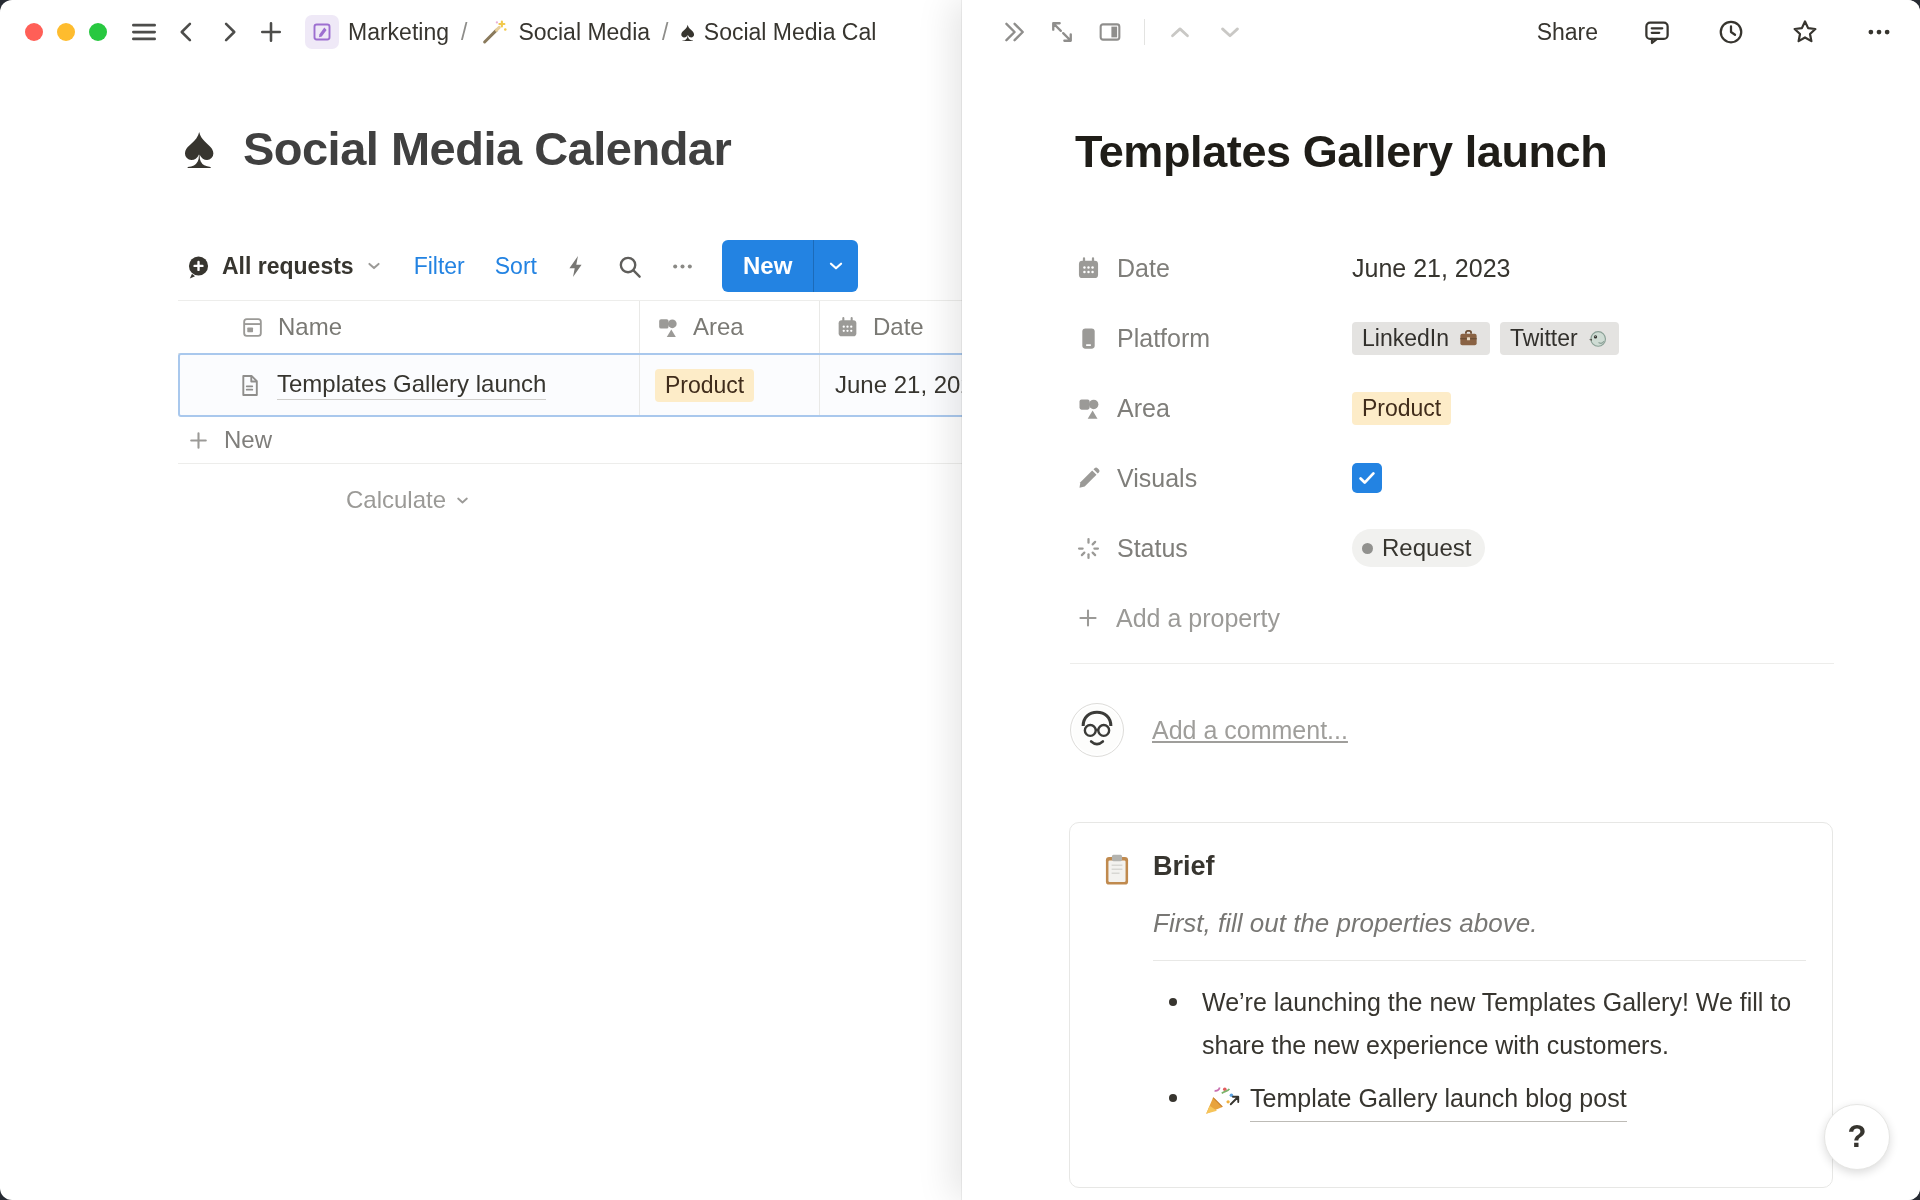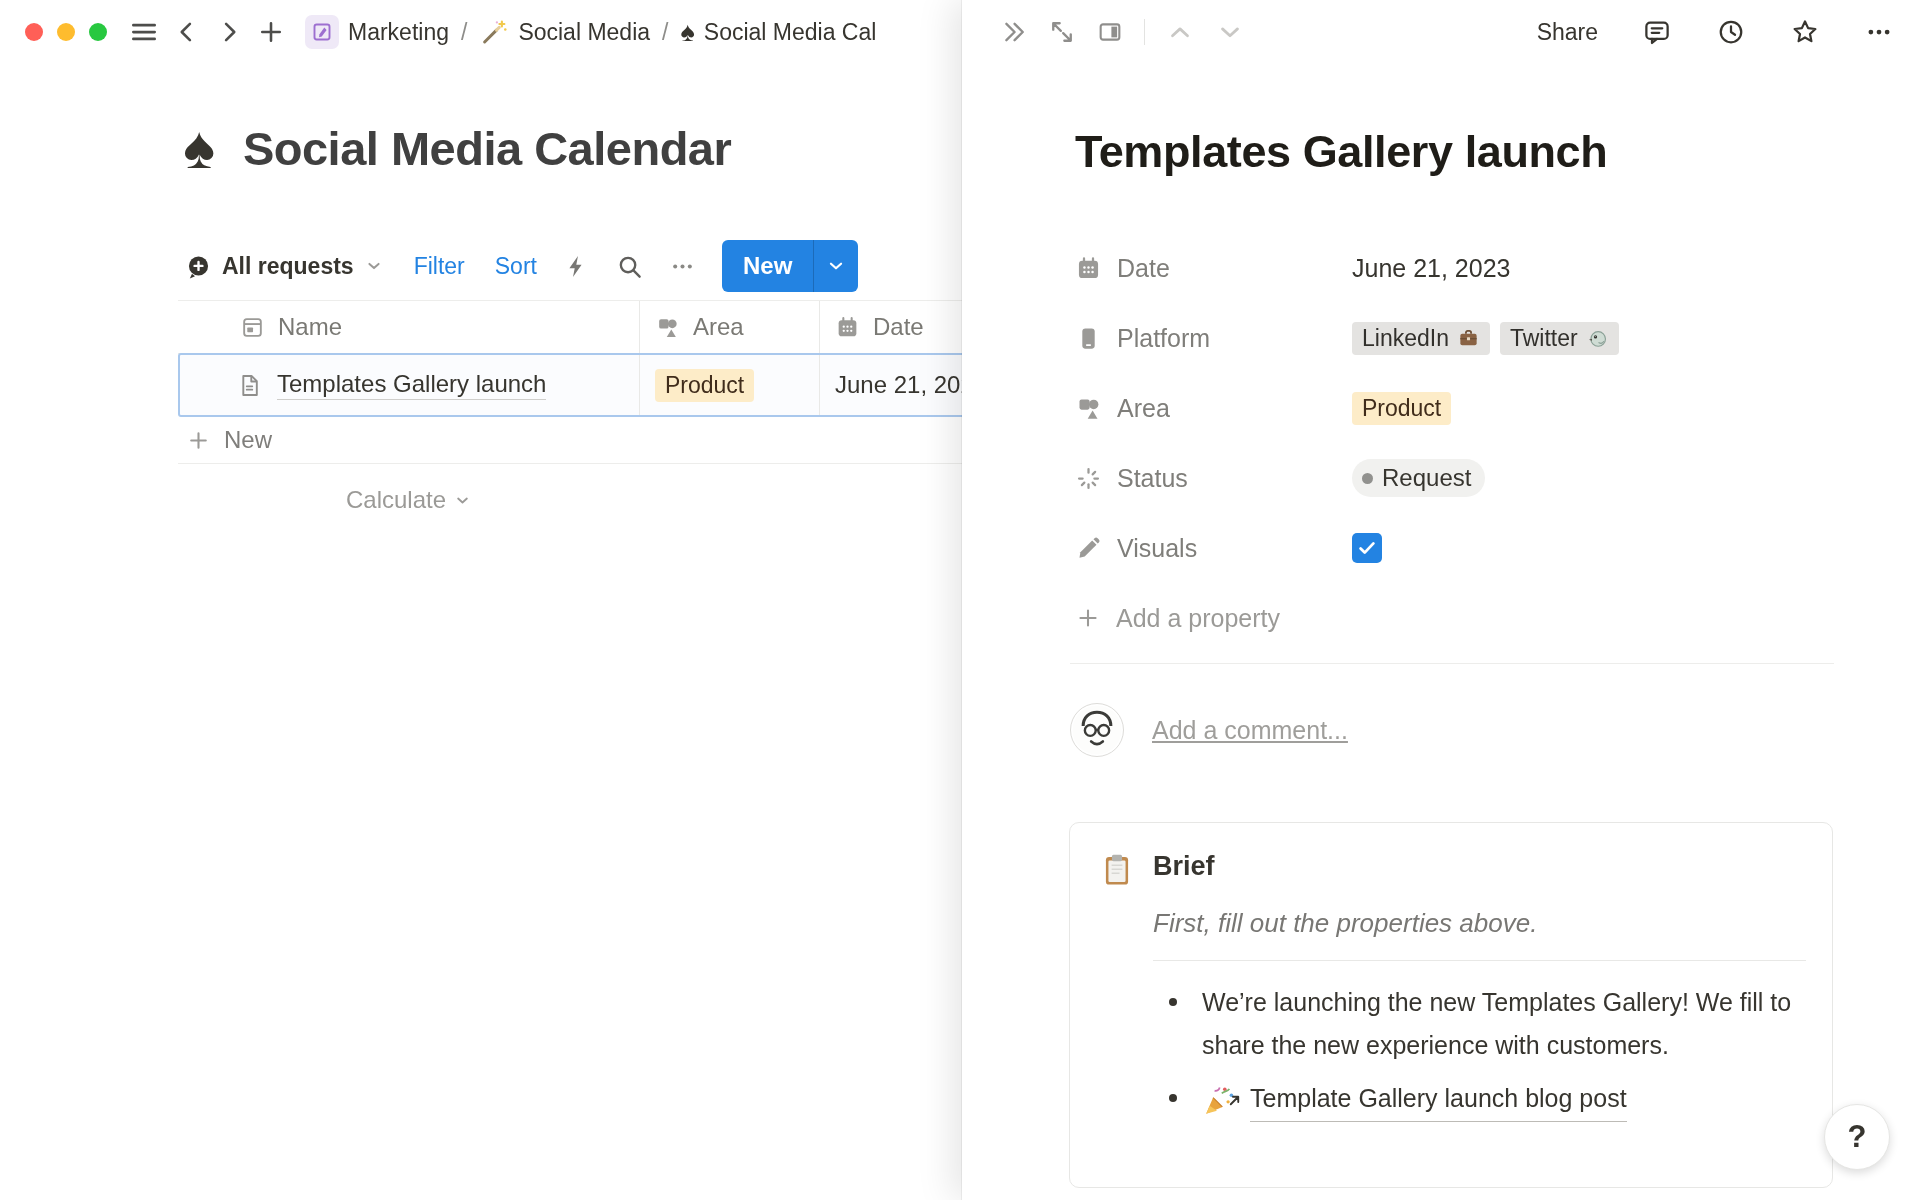--- a/index.html
+++ b/index.html
@@ -1,19 +1,19 @@
 <!DOCTYPE html>
 <html><head>
 <meta charset="utf-8">
 <style>
   * { margin:0; padding:0; box-sizing:border-box; }
   html,body { width:1920px; height:1200px; }
   body { font-family:"Liberation Sans","DejaVu Sans",sans-serif; }
   .desktop { position:relative; width:1920px; height:1200px; background:#272b33; }
-  .window { position:absolute; inset:0; background:#fff; border-radius:0; overflow:hidden; color:#37352f; }
+  .window { position:absolute; inset:0; background:#fff; border-radius:12px; overflow:hidden; color:#37352f; }
 
   
   .topbar-left { position:absolute; left:25px; top:0; height:64px; display:flex; align-items:center; z-index:1; }
   .traffic { display:flex; gap:14px; align-items:center; }
   .traffic span { width:18px; height:18px; border-radius:50%; display:block; }
   .tl-red{ background:#ff5f57; } .tl-yellow{ background:#febc2e; } .tl-green{ background:#28c840; }
   .nav-icons { display:flex; align-items:center; gap:14px; margin-left:22px; color:#4d4d4b; }
   .icon { display:inline-flex; align-items:center; justify-content:center; }
   .breadcrumb { display:flex; align-items:center; gap:10px; margin-left:20px; font-size:23px; color:#37352f; white-space:nowrap; }
   .crumb { display:flex; align-items:center; gap:9px; }
@@ -423,55 +423,55 @@
           <span>Area</span>
         </div>
         <div class="prop-value">
           <span class="tag tag-yellow">Product</span>
         </div>
       </div>
 
       <div class="prop-row">
         <div class="prop-label">
           <span class="icon">
+            <svg width="27" height="27" viewBox="0 0 24 24" fill="#9b9a97">
+                  <path d="M15.3 4.9l3.8 3.8L8.6 19.2l-4.6 1 .8-4.8z"></path>
+                  <path d="M16.4 3.8l1-1a1.9 1.9 0 012.7 0l1.1 1.1a1.9 1.9 0 010 2.7l-1 1z"></path>
+                </svg>
+          </span>
+          <span>Visuals</span>
+        </div>
+        <div class="prop-value">
+          <span class="checkbox">
+            <svg width="22" height="22" viewBox="0 0 24 24" fill="none" stroke="#fff" stroke-width="3" stroke-linecap="round" stroke-linejoin="round">
+                  <path d="M5 12.5l4.5 4.5L19 7"></path>
+                </svg>
+          </span>
+        </div>
+      </div>
+
+      <div class="prop-row">
+        <div class="prop-label">
+          <span class="icon">
             <svg width="27" height="27" viewBox="0 0 24 24" fill="none" stroke="#9b9a97" stroke-width="2" stroke-linecap="round">
                   <path d="M12 3.6v3.2"></path>
                   <path d="M17.9 6.1l-2.2 2.2"></path>
                   <path d="M20.4 12h-3.2"></path>
                   <path d="M17.9 17.9l-2.2-2.2"></path>
                   <path d="M12 20.4v-3.2"></path>
                   <path d="M6.1 17.9l2.2-2.2"></path>
                   <path d="M3.6 12h3.2"></path>
                 </svg>
           </span>
           <span>Status</span>
         </div>
         <div class="prop-value">
           <span class="status-pill">
             <span class="status-dot"></span>
             <span>Request</span>
-          </span>
-        </div>
-      </div>
-
-      <div class="prop-row">
-        <div class="prop-label">
-          <span class="icon">
-            <svg width="27" height="27" viewBox="0 0 24 24" fill="#9b9a97">
-                  <path d="M15.3 4.9l3.8 3.8L8.6 19.2l-4.6 1 .8-4.8z"></path>
-                  <path d="M16.4 3.8l1-1a1.9 1.9 0 012.7 0l1.1 1.1a1.9 1.9 0 010 2.7l-1 1z"></path>
-                </svg>
-          </span>
-          <span>Visuals</span>
-        </div>
-        <div class="prop-value">
-          <span class="checkbox">
-            <svg width="22" height="22" viewBox="0 0 24 24" fill="none" stroke="#fff" stroke-width="3" stroke-linecap="round" stroke-linejoin="round">
-                  <path d="M5 12.5l4.5 4.5L19 7"></path>
-                </svg>
           </span>
         </div>
       </div>
 
       <div class="add-prop">
         <span class="icon" style="color:#9b9a97;">
           <svg width="26" height="26" viewBox="0 0 24 24" fill="none" stroke="currentColor" stroke-width="1.9" stroke-linecap="round">
                 <path d="M12 5v14M5 12h14"></path>
               </svg>
         </span>

